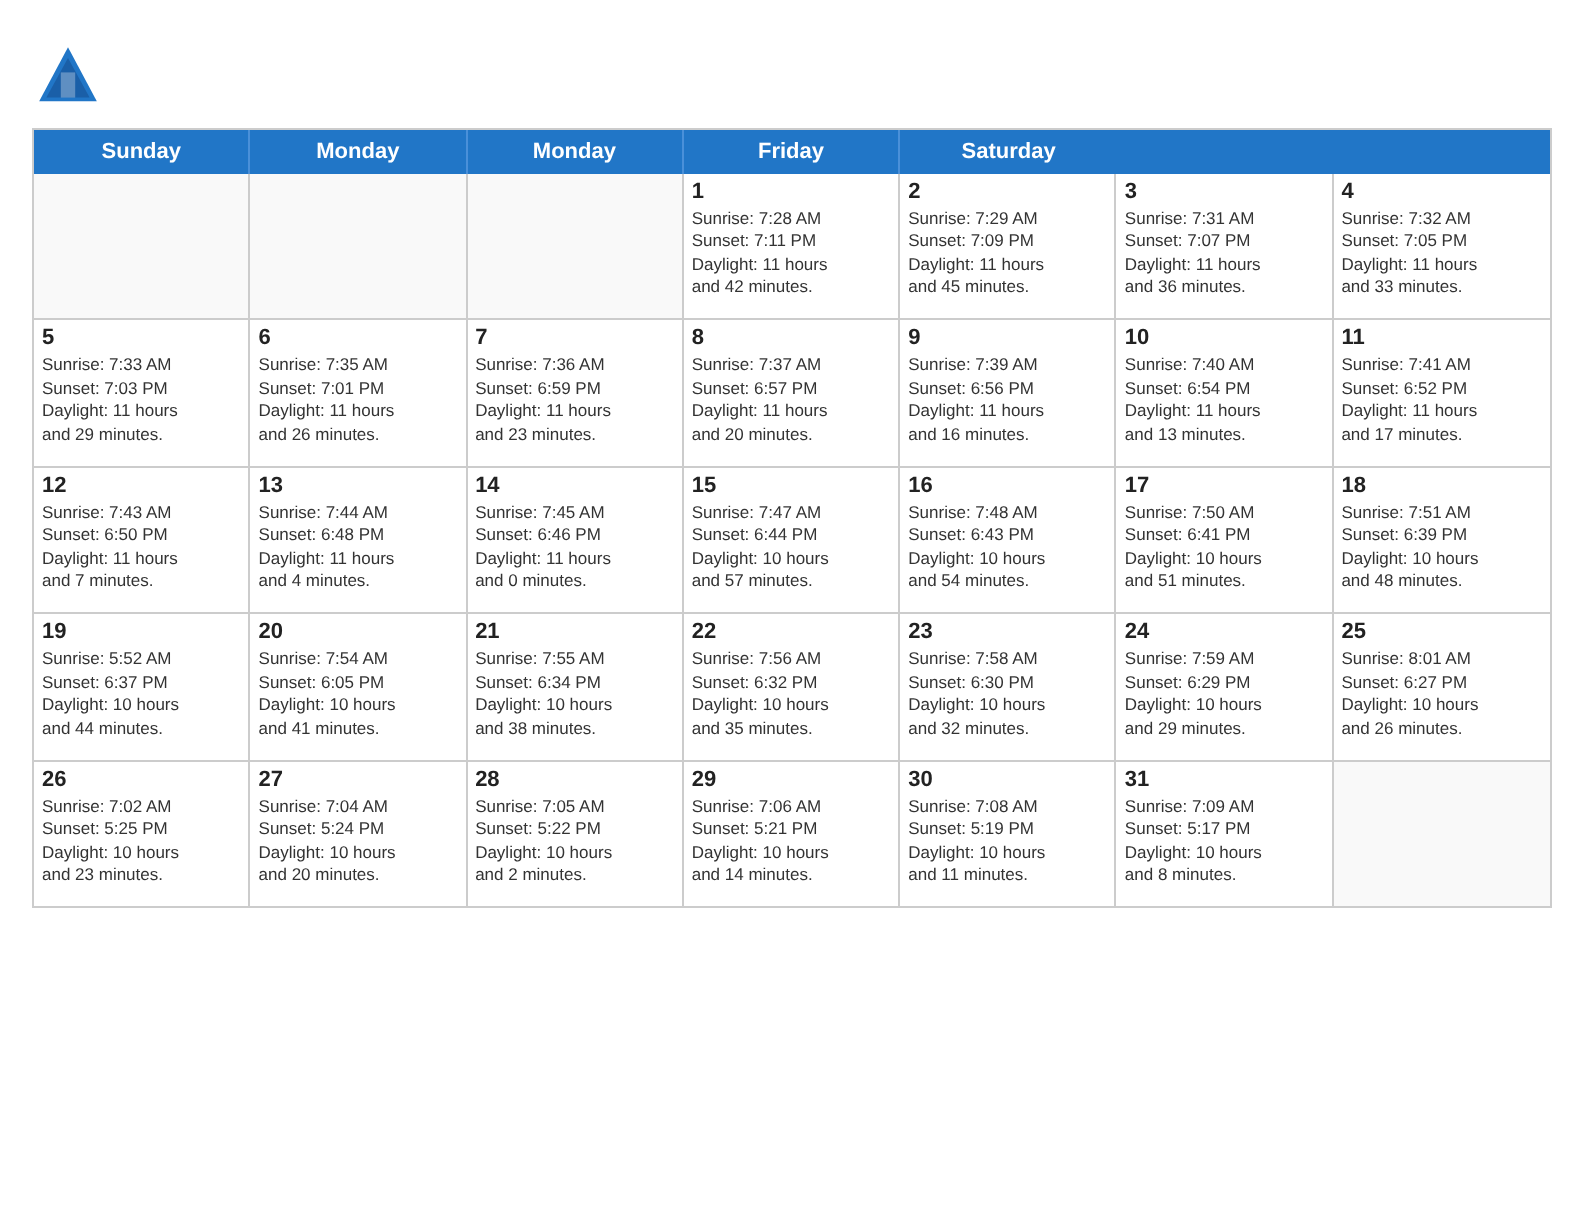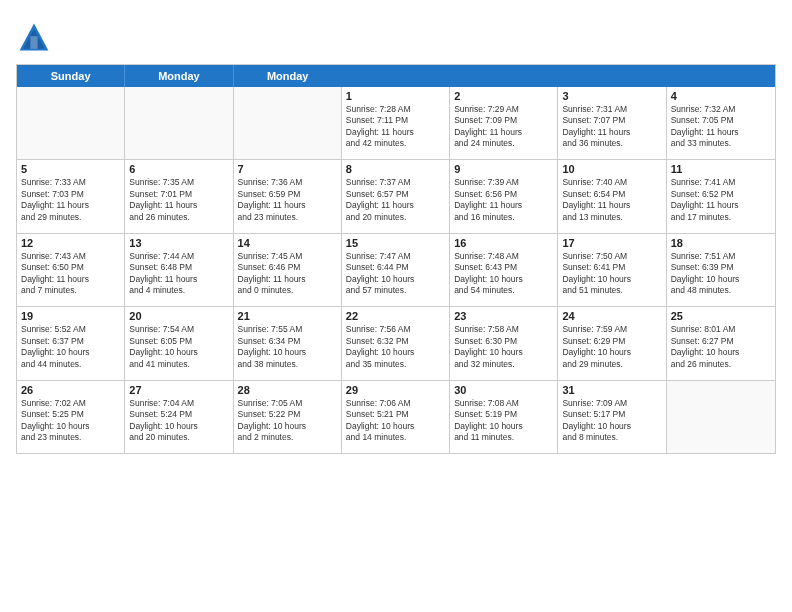--- a/index.html
+++ b/index.html
@@ -136,39 +136,41 @@
       <div class="month-title"></div>
       <div class="subtitle"></div>
     </div>
   </div>
 
   <div class="calendar">
     <div class="cal-header-row" id="cal-header">
         <div class="cal-header-cell">Sunday</div>
         <div class="cal-header-cell">Monday</div>
         <div class="cal-header-cell">Monday</div>
+        <div class="cal-header-cell">Friday</div>
+        <div class="cal-header-cell">Saturday</div>
       </div>
     <div class="cal-body" id="cal-body">
         <div class="cal-row">
           <div class="cal-cell empty"></div>
           <div class="cal-cell empty"></div>
           <div class="cal-cell empty"></div>
           <div class="cal-cell">
             <span class="day-num">1</span>
             <span class="cell-line">Sunrise: 7:28 AM</span>
             <span class="cell-line">Sunset: 7:11 PM</span>
             <span class="cell-line">Daylight: 11 hours</span>
             <span class="cell-line">and 42 minutes.</span>
           </div>
           <div class="cal-cell">
             <span class="day-num">2</span>
             <span class="cell-line">Sunrise: 7:29 AM</span>
             <span class="cell-line">Sunset: 7:09 PM</span>
             <span class="cell-line">Daylight: 11 hours</span>
-            <span class="cell-line">and 24 minutes.</span>
+            <span class="cell-line">and 45 minutes.</span>
           </div>
           <div class="cal-cell">
             <span class="day-num">3</span>
             <span class="cell-line">Sunrise: 7:31 AM</span>
             <span class="cell-line">Sunset: 7:07 PM</span>
             <span class="cell-line">Daylight: 11 hours</span>
             <span class="cell-line">and 36 minutes.</span>
           </div>
           <div class="cal-cell">
             <span class="day-num">4</span>

